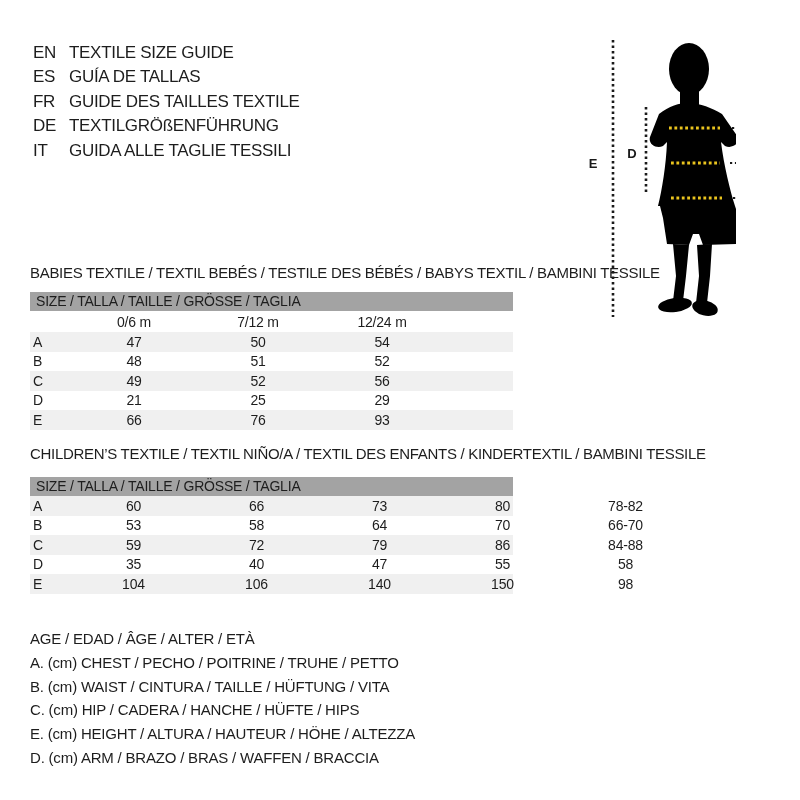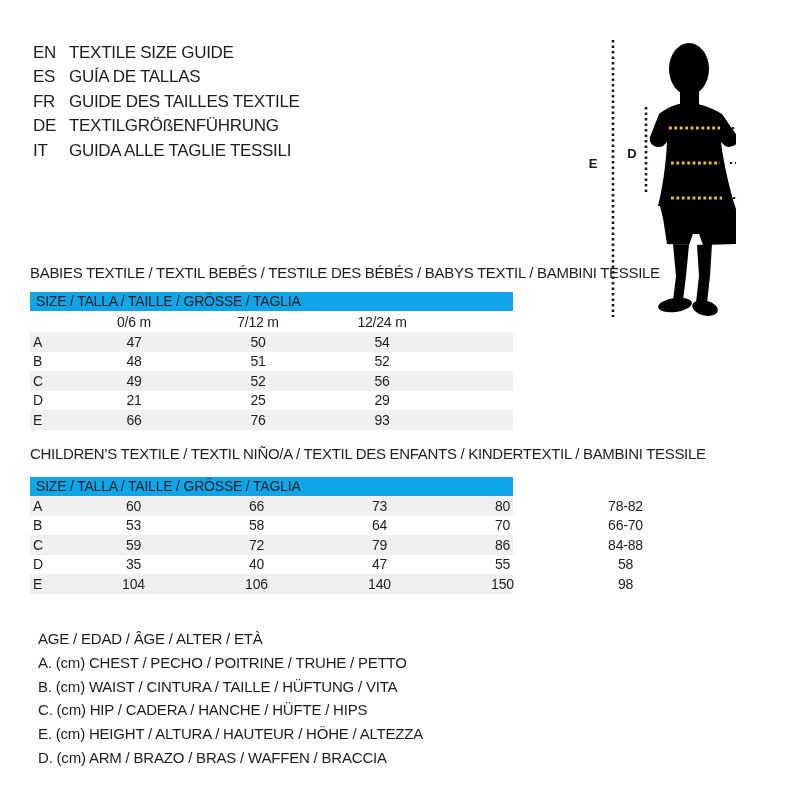--- a/index.html
+++ b/index.html
@@ -29,35 +29,35 @@
   .section-heading { position: absolute; left: 30px; font-size: 15px; letter-spacing: -0.3px; white-space: nowrap; }
   #babies-heading { top: 264px; }
   #children-heading { top: 445px; }
 
   
   .size-table { position: absolute; left: 30px; width: 483px; font-size: 14px; letter-spacing: -0.2px; }
   #babies-table { top: 292px; }
   #children-table { top: 477px; }
   .band {
     height: 19px; line-height: 19px;
-    background: #0ea5e9;
+    background: #a3a3a3;
     padding-left: 6px; box-sizing: border-box;
     white-space: nowrap;
   }
   .trow { display: grid; align-items: center; gap: 32px; }
   .babies-grid { grid-template-columns: 26px 92px 92px 92px 1fr; }
   .children-grid { grid-template-columns: 26px 91px 91px 91px 91px 91px 1fr; }
   .colhead { height: 21px; }
   .drow { height: 19.5px; }
   .stripe { background: #f0f0f0; }
   .cell { text-align: center; }
   .lbl { padding-left: 3px; }
 
   
-  .legend { position: absolute; left: 30px; top: 627px; font-size: 15px; line-height: 23.8px; letter-spacing: -0.2px; margin-left: 8px; }
+  .legend { position: absolute; left: 30px; top: 627px; font-size: 15px; line-height: 23.8px; letter-spacing: -0.2px; }
 </style>
 </head>
 <body>
 
 <div class="page">
 
   <div class="lang-header">
     <div class="lang-row">
       <span class="lang-code">EN</span>
       <span class="lang-title">TEXTILE SIZE GUIDE</span>

